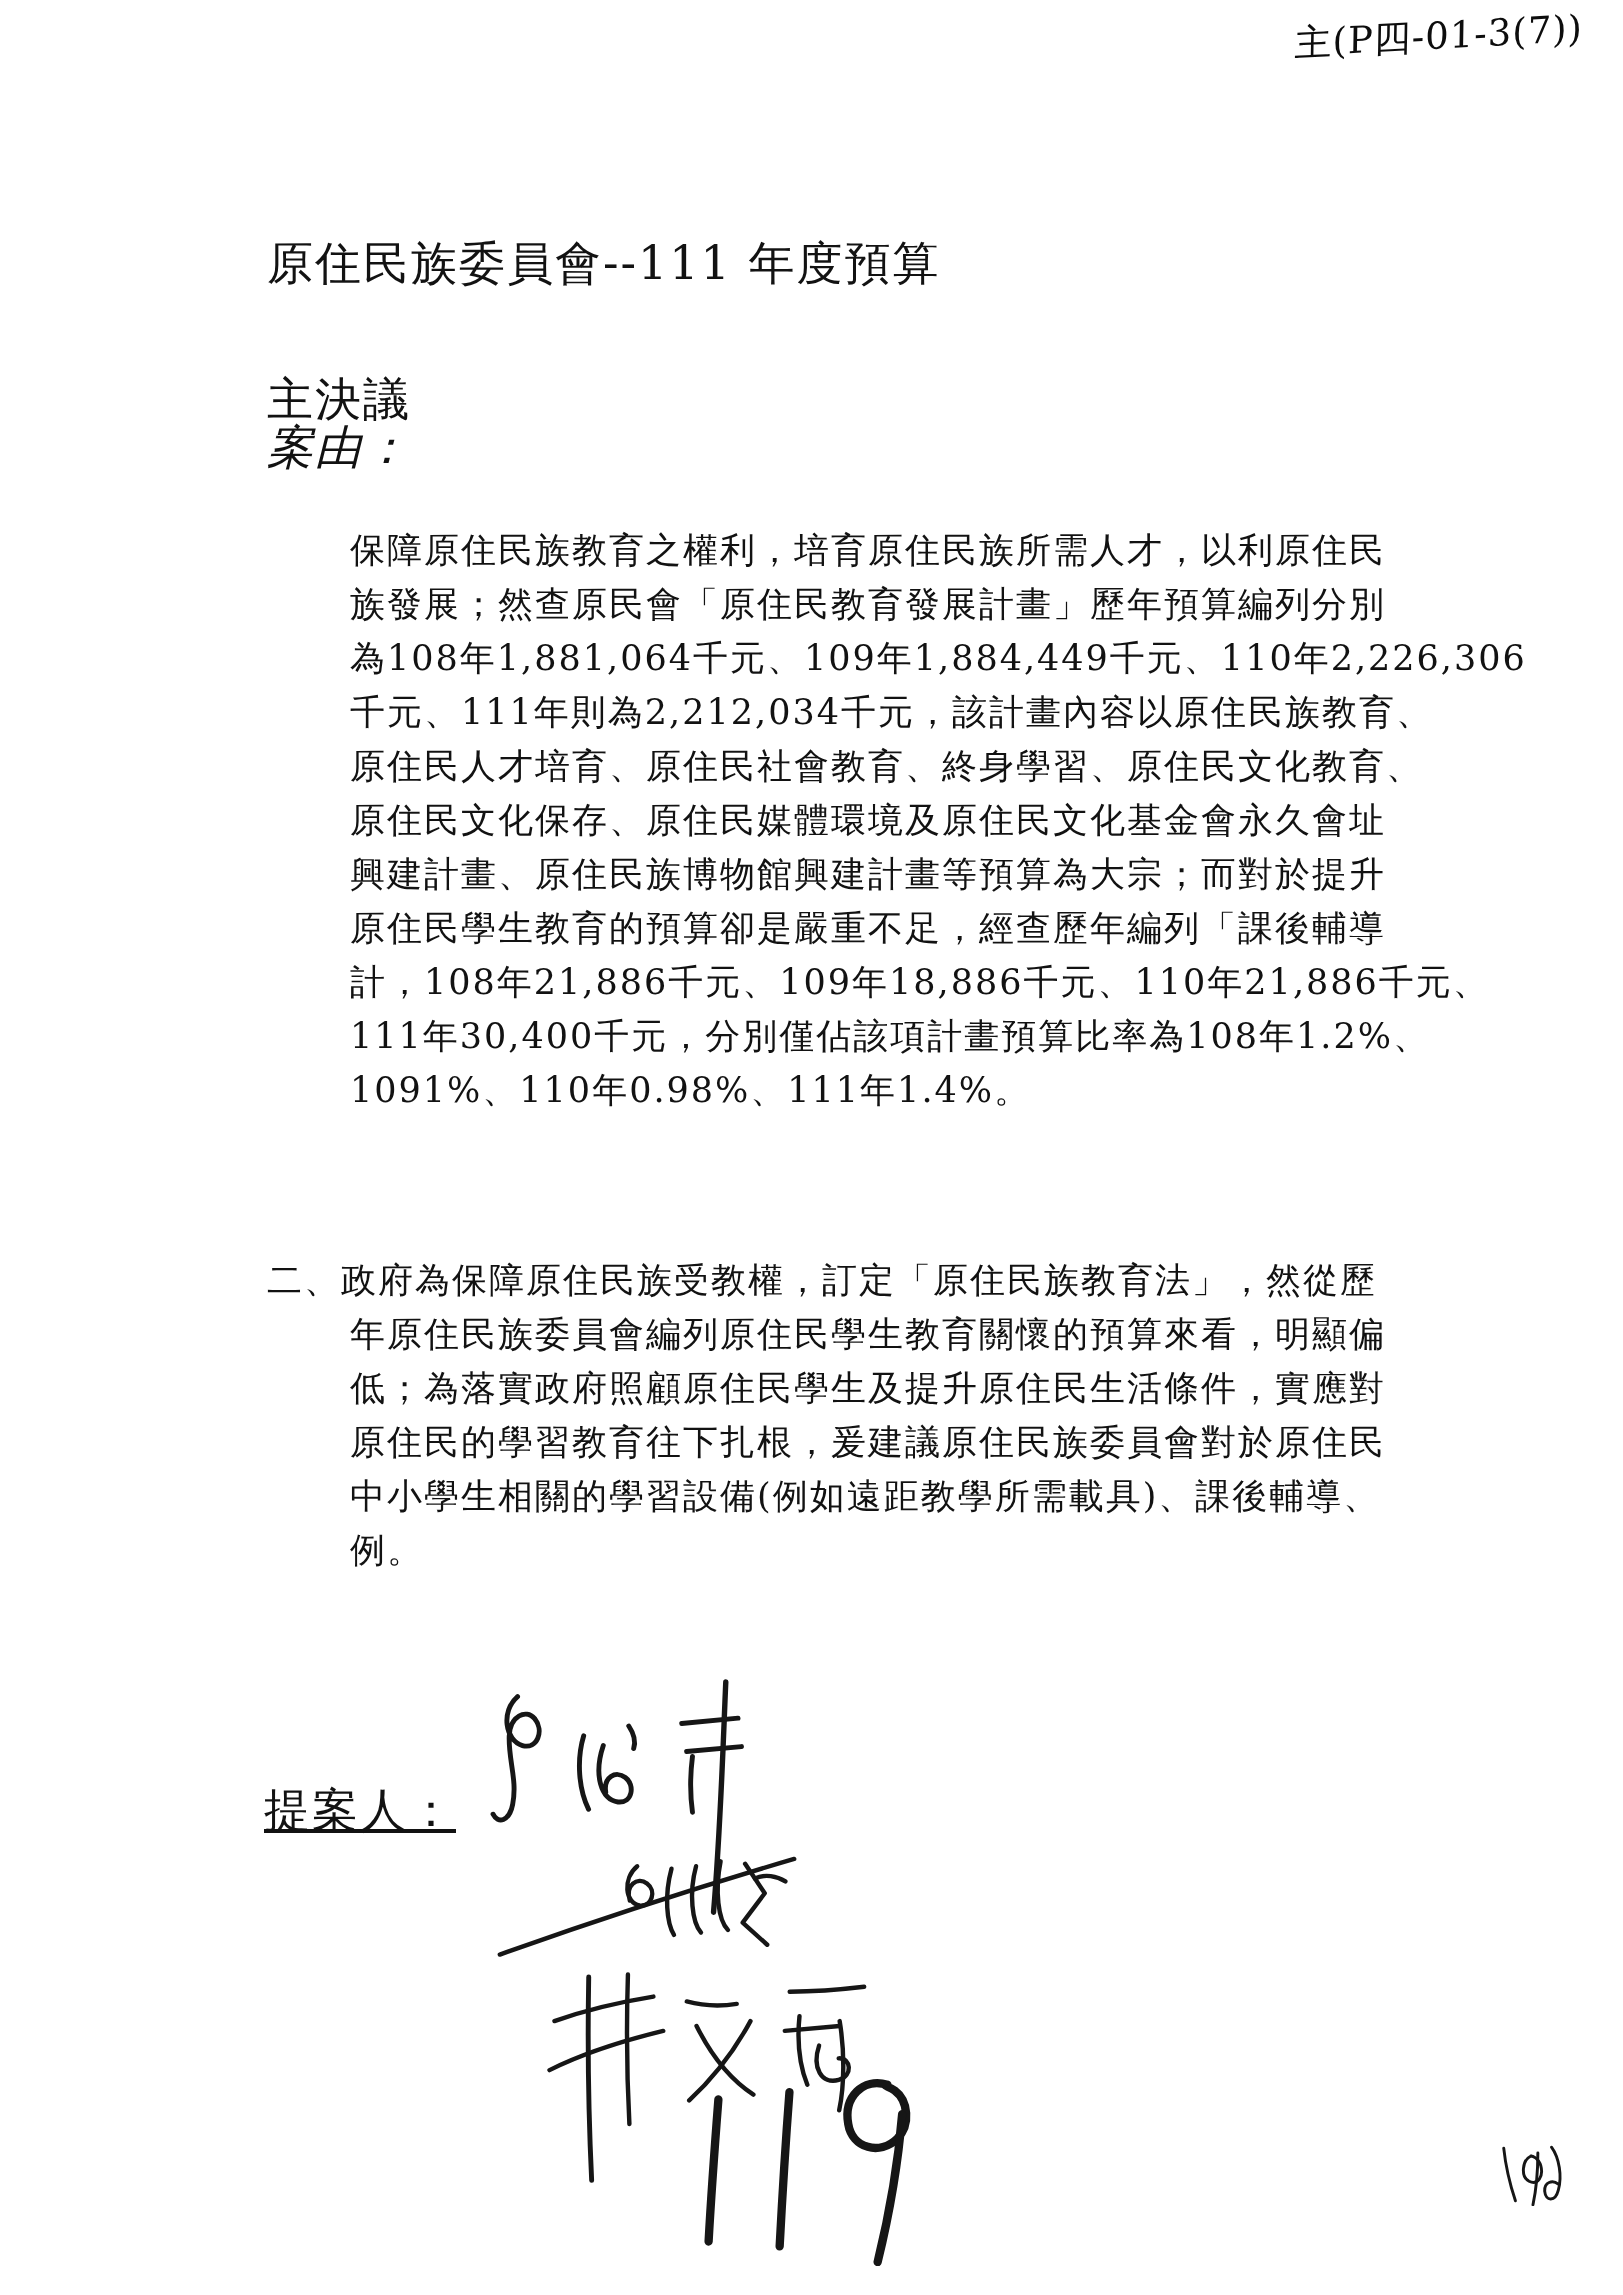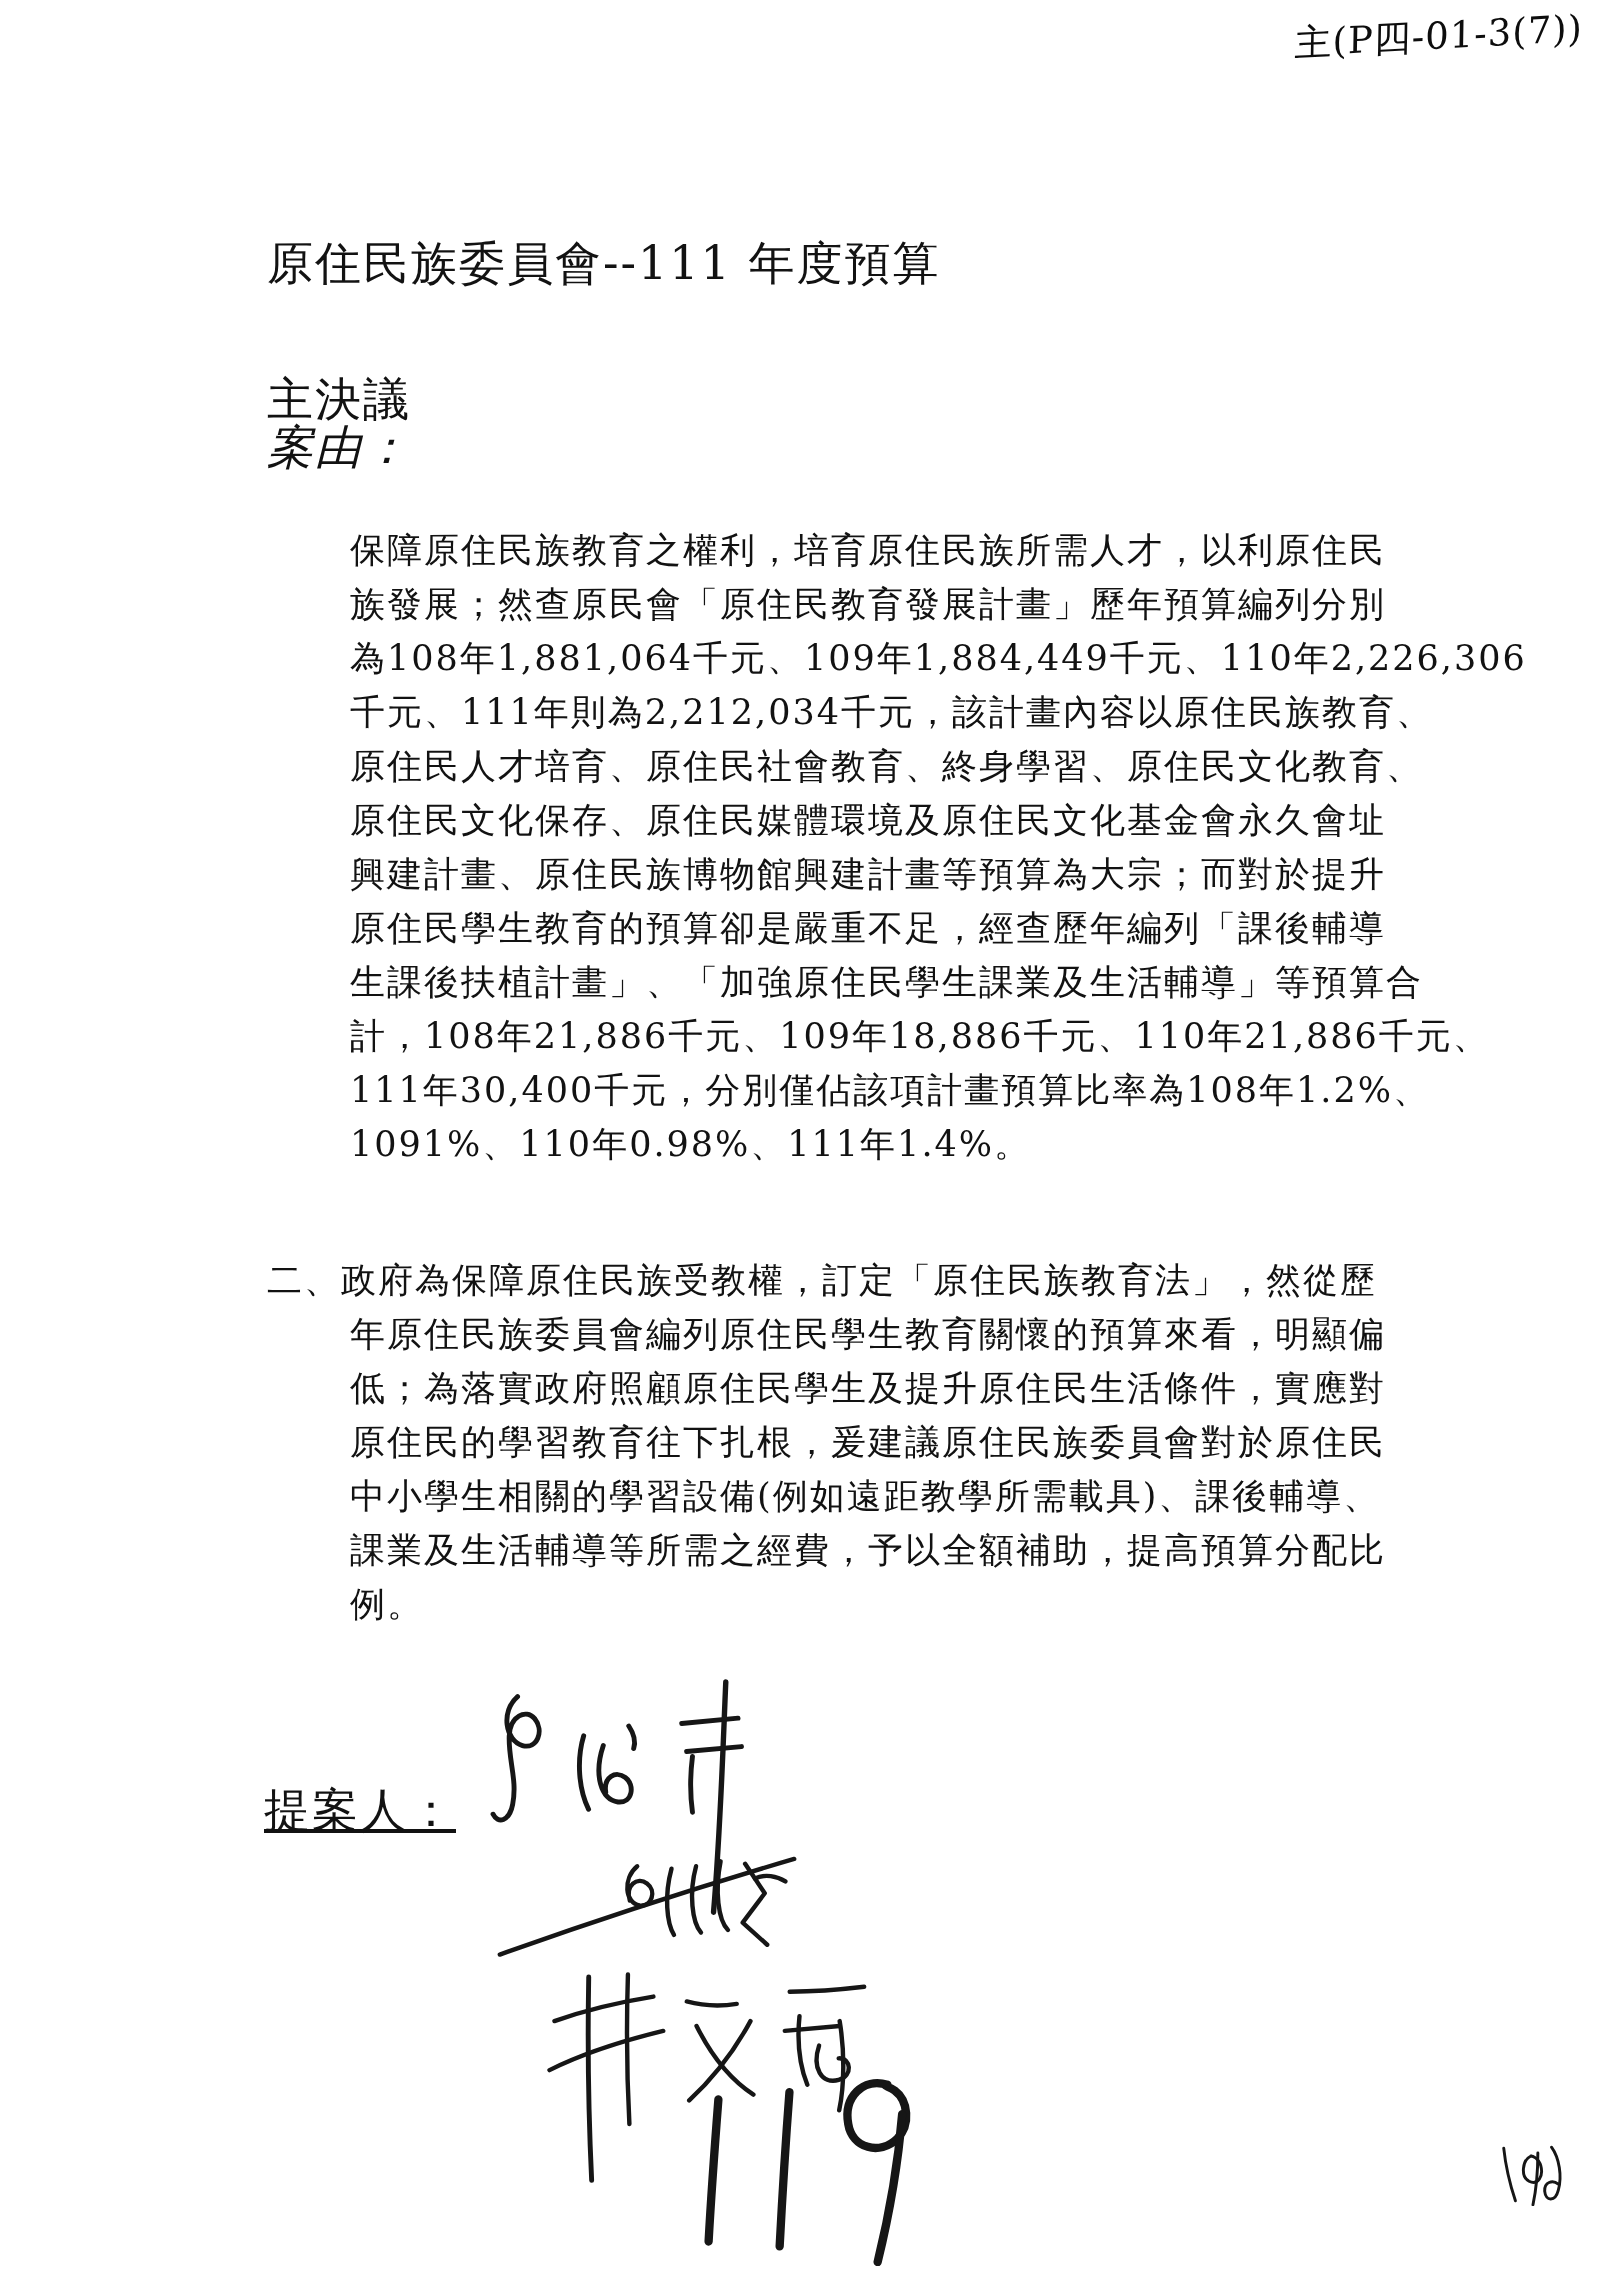--- a/index.html
+++ b/index.html
@@ -69,33 +69,31 @@
 
   <div class="para para1">
     <div class="line">保障原住民族教育之權利，培育原住民族所需人才，以利原住民</div>
     <div class="line">族發展；然查原民會「原住民教育發展計畫」歷年預算編列分別</div>
     <div class="line">為108年1,881,064千元、109年1,884,449千元、110年2,226,306</div>
     <div class="line">千元、111年則為2,212,034千元，該計畫內容以原住民族教育、</div>
     <div class="line">原住民人才培育、原住民社會教育、終身學習、原住民文化教育、</div>
     <div class="line">原住民文化保存、原住民媒體環境及原住民文化基金會永久會址</div>
     <div class="line">興建計畫、原住民族博物館興建計畫等預算為大宗；而對於提升</div>
     <div class="line">原住民學生教育的預算卻是嚴重不足，經查歷年編列「課後輔導</div>
-    <div class="line">生課後扶植計畫」、「加強原住民學生課業及生活輔導」等預算合</div>
     <div class="line">計，108年21,886千元、109年18,886千元、110年21,886千元、</div>
     <div class="line">111年30,400千元，分別僅佔該項計畫預算比率為108年1.2%、</div>
     <div class="line">1091%、110年0.98%、111年1.4%。</div>
   </div>
 
   <div class="para para2">
     <div class="line first">二、政府為保障原住民族受教權，訂定「原住民族教育法」，然從歷</div>
     <div class="line">年原住民族委員會編列原住民學生教育關懷的預算來看，明顯偏</div>
     <div class="line">低；為落實政府照顧原住民學生及提升原住民生活條件，實應對</div>
     <div class="line">原住民的學習教育往下扎根，爰建議原住民族委員會對於原住民</div>
     <div class="line">中小學生相關的學習設備(例如遠距教學所需載具)、課後輔導、</div>
-    <div class="line">課業及生活輔導等所需之經費，予以全額補助，提高預算分配比</div>
     <div class="line">例。</div>
   </div>
 
   <div class="txt proposer">提案人：</div>
 
   <div class="sig" style="left:471px;top:1677px;">
     <svg width="294" height="245" viewBox="0 0 600 500">
       <path class="ink" stroke-width="10" d="M95,40 C60,70 70,130 105,140 C135,148 150,110 130,85 C112,64 80,80 78,120 C76,170 95,210 85,260 C78,295 55,300 45,280"></path>
       <path class="ink" stroke-width="10" d="M230,120 C215,170 220,230 240,270"></path>
       <path class="ink" stroke-width="10" d="M270,140 C250,200 265,250 300,255 C330,258 335,220 315,205 C295,190 270,205 275,235"></path>

